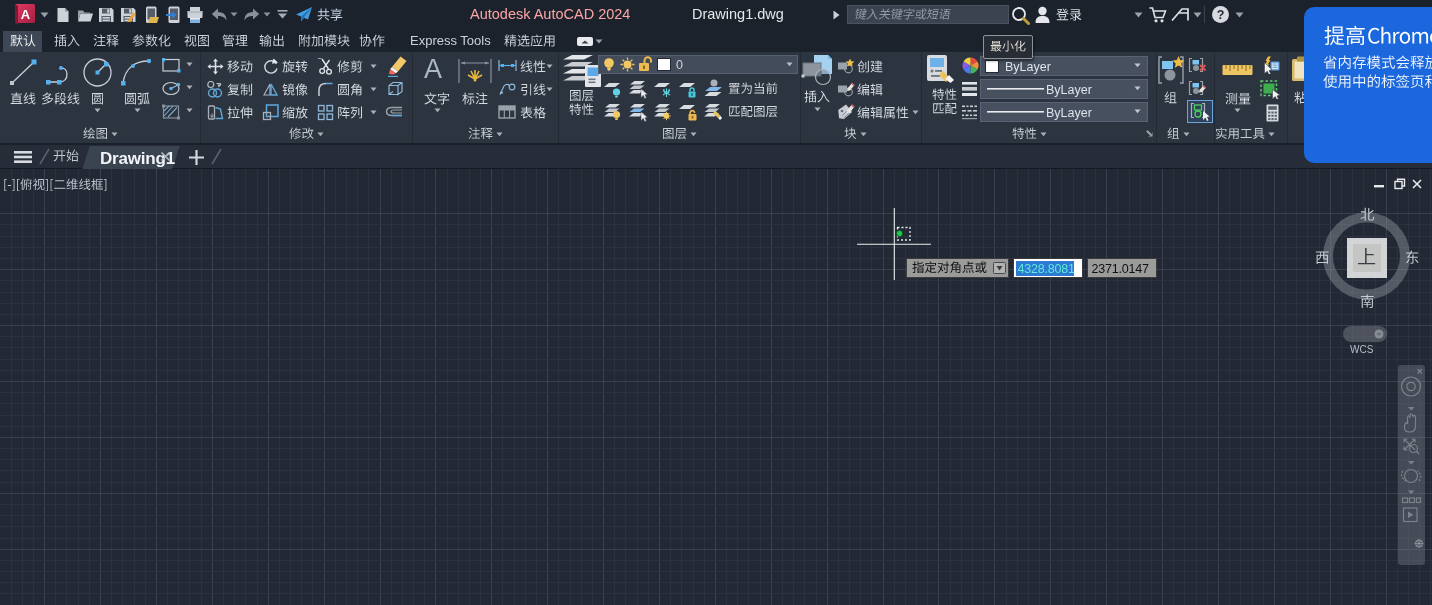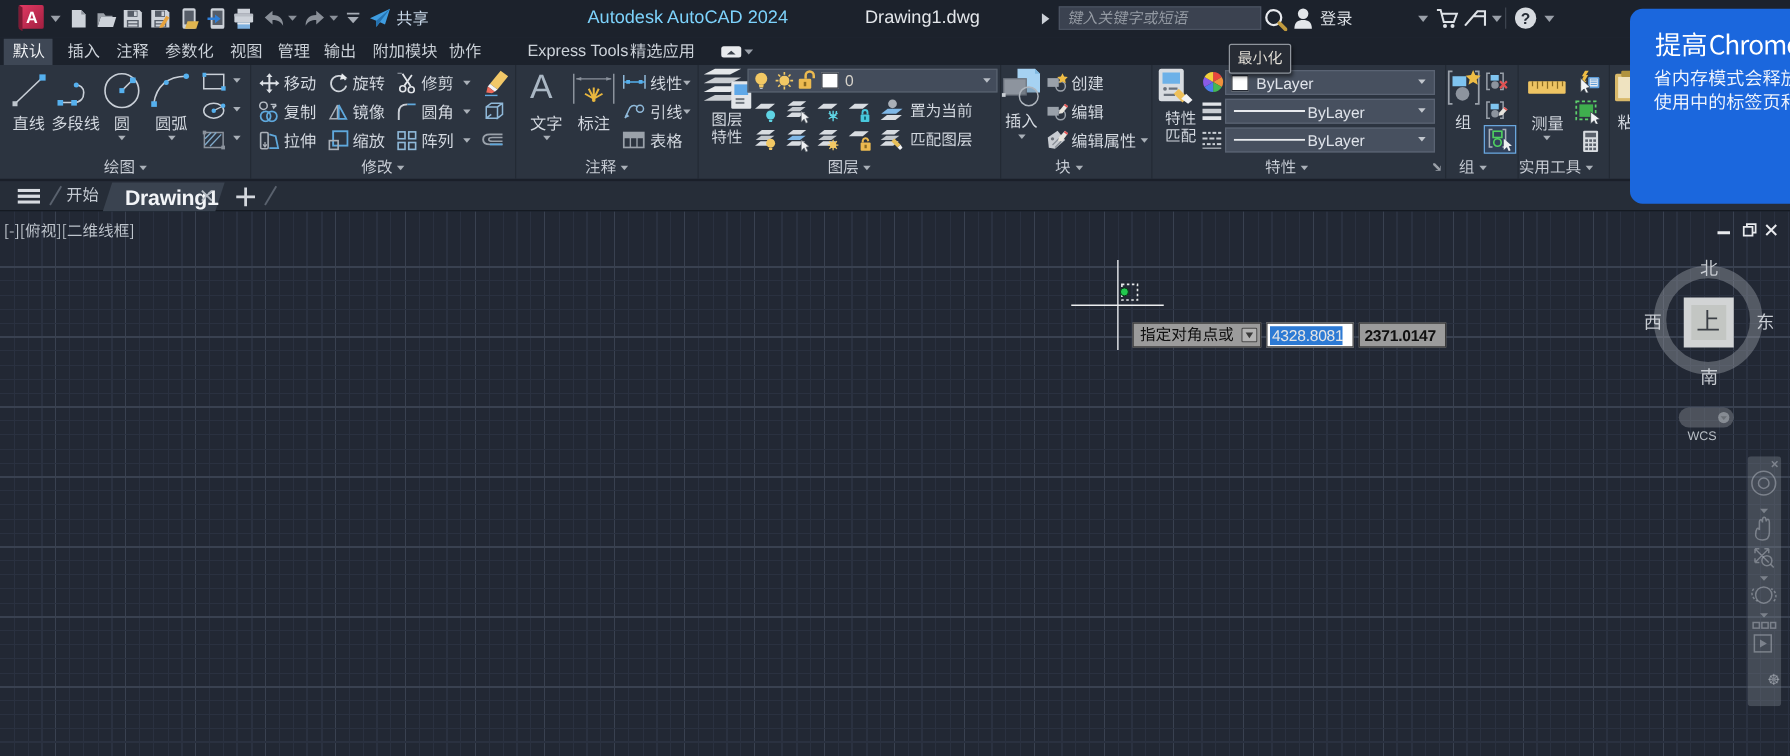--- a/index.html
+++ b/index.html
@@ -247,21 +247,21 @@
     <rect x="0.5" y="0" width="10" height="1.6" fill="#a6acb5"></rect>
     <path d="M1 3.5 L10 3.5 L5.5 8.5 Z" fill="#a6acb5"></path>
   </svg>
 <svg class="abs" style="left:295px;top:6px;" width="18" height="17" viewBox="0 0 18 17">
     <path d="M17 1 L1 8.5 L6 10.5 L6 15.5 L9 11.8 L13 13.5 Z" fill="#3e9ce0"></path>
     <path d="M17 1 L6 10.5 L6 15.5 L8.8 11.7 Z" fill="#2572b0"></path>
   </svg>
 <svg style="position:absolute;left:317px;top:8px;overflow:visible" width="28" height="14" viewBox="0 0 28 14">
     <path d="M7.6 9.5C8.9 10.4 10.5 11.7 11.2 12.5L12.2 11.9C11.3 11.1 9.7 9.9 8.5 9.0ZM4.3 9.0C3.5 10.0 2.1 11.1 0.8 11.8C1.0 12.0 1.4 12.3 1.6 12.5C2.9 11.7 4.4 10.5 5.3 9.4ZM1.2 3.3V4.2H3.6V7.3H0.6V8.3H12.4V7.3H9.4V4.2H12.0V3.3H9.4V0.6H8.4V3.3H4.6V0.6H3.6V3.3ZM4.6 7.3V4.2H8.4V7.3Z M16.4 4.1H22.6V5.2H16.4ZM15.5 3.3V6.0H23.6V3.3ZM23.2 6.7 22.9 6.8H14.9V7.6H21.6C20.8 7.9 19.8 8.2 19.0 8.3L19.0 9.1H13.7V10.0H19.0V11.5C19.0 11.6 18.9 11.7 18.7 11.7C18.4 11.7 17.6 11.7 16.7 11.7C16.8 11.9 16.9 12.2 17.0 12.5C18.2 12.5 18.9 12.5 19.4 12.4C19.8 12.3 20.0 12.0 20.0 11.5V10.0H25.3V9.1H20.0V8.8C21.4 8.4 22.9 7.9 24.0 7.3L23.4 6.7ZM18.6 0.6C18.8 0.9 18.9 1.3 19.1 1.7H13.8V2.5H25.2V1.7H20.2C20.0 1.3 19.8 0.8 19.6 0.4Z" fill="#c7d7e8"></path>
   </svg>
-<div class="abs" style="left:470px;top:6px;font-size:14.5px;color:#7dd3fc;font-weight:normal;white-space:nowrap;">Autodesk AutoCAD 2024</div>
+<div class="abs" style="left:470px;top:6px;font-size:14.5px;color:#fca5a5;font-weight:normal;white-space:nowrap;">Autodesk AutoCAD 2024</div>
 <div class="abs" style="left:692px;top:6px;font-size:14.5px;color:#e4e7eb;font-weight:normal;white-space:nowrap;">Drawing1.dwg</div>
 <svg class="abs" style="left:833px;top:10px;" width="7" height="10" viewBox="0 0 7 10">
     <path d="M0.5 0.5 L6.5 5 L0.5 9.5 Z" fill="#ccd1d8"></path>
   </svg>
 <div class="abs" style="left:847px;top:5px;width:162px;height:19px;background:#3b4250;border:1px solid #4a5260"></div>
 <svg style="position:absolute;left:854px;top:8px;overflow:visible" width="98" height="13" viewBox="0 0 98 13">
     <path d="M0.6 6.4V7.2H2.0V9.6C2.0 10.1 1.6 10.5 1.4 10.7C1.5 10.9 1.8 11.2 1.9 11.4C2.0 11.1 2.3 10.9 4.2 9.6C4.1 9.5 4.0 9.2 3.9 8.9L2.7 9.7V7.2H4.1V6.4H2.7V4.8H4.0V4.0H1.1C1.4 3.6 1.7 3.1 1.9 2.7H4.0V1.8H2.3C2.4 1.4 2.6 1.0 2.7 0.6L1.9 0.4C1.5 1.7 1.0 2.8 0.3 3.6C0.5 3.8 0.7 4.2 0.8 4.3L1.1 4.0V4.8H2.0V6.4ZM6.9 1.4V2.1H8.4V3.0H6.6V3.7H8.4V4.7H6.9V5.4H8.4V6.3H6.9V7.0H8.4V8.0H6.6V8.7H8.4V10.2H9.1V8.7H11.3V8.0H9.1V7.0H11.0V6.3H9.1V5.4H10.8V3.7H11.6V3.0H10.8V1.4H9.1V0.5H8.4V1.4ZM9.1 3.7H10.2V4.7H9.1ZM9.1 3.0V2.1H10.2V3.0ZM4.4 5.7C4.4 5.6 4.5 5.5 4.6 5.5H5.9C5.8 6.4 5.6 7.3 5.4 8.0C5.2 7.6 5.0 7.1 4.9 6.6L4.3 6.8C4.5 7.6 4.8 8.3 5.1 8.9C4.7 9.8 4.1 10.5 3.5 10.9C3.6 11.1 3.8 11.4 3.9 11.6C4.6 11.1 5.1 10.5 5.6 9.6C6.6 11.0 8.1 11.4 9.7 11.4H11.3C11.4 11.1 11.5 10.8 11.6 10.6C11.2 10.6 10.1 10.6 9.8 10.6C8.3 10.6 6.9 10.3 5.9 8.9C6.3 7.8 6.5 6.5 6.6 4.7L6.2 4.7L6.0 4.7H5.3C5.8 3.8 6.3 2.6 6.7 1.4L6.2 1.1L6.0 1.2H4.2V2.0H5.7C5.3 3.0 4.9 4.0 4.7 4.3C4.5 4.7 4.2 5.0 4.0 5.0C4.2 5.2 4.3 5.5 4.4 5.7Z M15.5 1.5C16.3 2.1 16.9 2.7 17.5 3.5C16.7 6.9 15.2 9.3 12.5 10.7C12.7 10.9 13.2 11.3 13.3 11.4C15.8 10.0 17.3 7.8 18.2 4.7C19.5 7.1 20.4 9.9 23.1 11.4C23.2 11.1 23.4 10.6 23.6 10.4C19.6 8.0 19.9 3.5 16.1 0.7Z M26.7 1.0C27.2 1.6 27.7 2.5 27.9 3.0H25.5V3.9H29.5V5.4C29.5 5.6 29.5 5.8 29.5 6.1H24.8V7.0H29.3C28.9 8.3 27.8 9.6 24.6 10.7C24.8 10.9 25.1 11.3 25.2 11.5C28.3 10.4 29.6 9.0 30.2 7.6C31.2 9.5 32.7 10.8 34.9 11.4C35.0 11.2 35.3 10.8 35.5 10.6C33.3 10.0 31.7 8.7 30.8 7.0H35.2V6.1H30.5L30.6 5.4V3.9H34.6V3.0H32.2C32.6 2.4 33.1 1.6 33.5 0.9L32.5 0.5C32.2 1.3 31.7 2.3 31.2 3.0H27.9L28.7 2.6C28.5 2.0 28.0 1.2 27.4 0.6Z M36.6 6.4V7.2H38.0V9.6C38.0 10.1 37.6 10.5 37.4 10.7C37.5 10.9 37.8 11.2 37.9 11.4C38.0 11.1 38.3 10.9 40.2 9.6C40.1 9.5 40.0 9.2 39.9 8.9L38.7 9.7V7.2H40.1V6.4H38.7V4.8H40.0V4.0H37.1C37.4 3.6 37.7 3.1 37.9 2.7H40.0V1.8H38.3C38.4 1.4 38.6 1.0 38.7 0.6L37.9 0.4C37.5 1.7 37.0 2.8 36.3 3.6C36.5 3.8 36.7 4.2 36.8 4.3L37.1 4.0V4.8H38.0V6.4ZM42.9 1.4V2.1H44.4V3.0H42.6V3.7H44.4V4.7H42.9V5.4H44.4V6.3H42.9V7.0H44.4V8.0H42.6V8.7H44.4V10.2H45.1V8.7H47.3V8.0H45.1V7.0H47.0V6.3H45.1V5.4H46.8V3.7H47.6V3.0H46.8V1.4H45.1V0.5H44.4V1.4ZM45.1 3.7H46.2V4.7H45.1ZM45.1 3.0V2.1H46.2V3.0ZM40.4 5.7C40.4 5.6 40.5 5.5 40.6 5.5H41.9C41.8 6.4 41.6 7.3 41.4 8.0C41.2 7.6 41.0 7.1 40.9 6.6L40.3 6.8C40.5 7.6 40.8 8.3 41.1 8.9C40.7 9.8 40.1 10.5 39.5 10.9C39.6 11.1 39.8 11.4 39.9 11.6C40.6 11.1 41.1 10.5 41.6 9.6C42.6 11.0 44.1 11.4 45.7 11.4H47.3C47.4 11.1 47.5 10.8 47.6 10.6C47.2 10.6 46.1 10.6 45.8 10.6C44.3 10.6 42.9 10.3 41.9 8.9C42.3 7.8 42.5 6.5 42.6 4.7L42.2 4.7L42.0 4.7H41.3C41.8 3.8 42.3 2.6 42.7 1.4L42.2 1.1L42.0 1.2H40.2V2.0H41.7C41.3 3.0 40.9 4.0 40.7 4.3C40.5 4.7 40.2 5.0 40.0 5.0C40.2 5.2 40.3 5.5 40.4 5.7Z M53.5 6.2V7.0H48.8V7.8H53.5V10.4C53.5 10.6 53.5 10.6 53.2 10.6C53.0 10.6 52.2 10.6 51.4 10.6C51.6 10.8 51.8 11.3 51.8 11.5C52.8 11.5 53.5 11.5 53.9 11.4C54.3 11.2 54.5 10.9 54.5 10.4V7.8H59.2V7.0H54.5V6.5C55.5 6.0 56.6 5.1 57.3 4.4L56.7 3.9L56.5 3.9H50.8V4.8H55.6C55.0 5.3 54.2 5.9 53.5 6.2ZM53.1 0.7C53.3 1.0 53.5 1.4 53.7 1.7H49.0V4.2H49.8V2.6H58.1V4.2H59.0V1.7H54.8C54.6 1.3 54.3 0.8 54.0 0.4Z M68.3 1.1C69.0 1.4 69.9 2.0 70.4 2.4L70.9 1.8C70.5 1.4 69.6 0.8 68.8 0.5ZM60.7 9.8 60.9 10.7C62.3 10.4 64.3 10.0 66.1 9.6L66.1 8.7C64.1 9.1 62.1 9.5 60.7 9.8ZM62.3 5.1H64.8V7.2H62.3ZM61.5 4.3V8.0H65.7V4.3ZM60.8 2.4V3.3H66.7C66.9 5.2 67.2 7.0 67.6 8.5C66.8 9.4 65.8 10.2 64.7 10.8C64.9 11.0 65.2 11.3 65.4 11.5C66.3 11.0 67.2 10.3 67.9 9.4C68.5 10.7 69.2 11.5 70.1 11.5C71.0 11.5 71.4 10.9 71.5 8.9C71.3 8.8 71.0 8.6 70.8 8.4C70.7 10.0 70.5 10.6 70.2 10.6C69.6 10.6 69.1 9.9 68.6 8.6C69.5 7.4 70.2 6.0 70.8 4.4L69.9 4.2C69.5 5.4 69.0 6.5 68.3 7.5C68.0 6.3 67.8 4.9 67.7 3.3H71.2V2.4H67.6C67.6 1.8 67.6 1.2 67.6 0.5H66.6C66.6 1.1 66.6 1.8 66.7 2.4Z M77.3 1.0V1.8H83.4V1.0ZM78.1 7.6C78.4 8.4 78.8 9.4 78.9 10.1L79.7 9.9C79.6 9.2 79.2 8.2 78.8 7.4ZM78.6 3.9H82.0V6.1H78.6ZM77.7 3.1V6.9H82.9V3.1ZM81.7 7.3C81.4 8.2 81.0 9.5 80.6 10.3H76.8V11.1H83.5V10.3H81.5C81.8 9.5 82.2 8.4 82.6 7.5ZM73.6 0.5C73.4 1.9 73.0 3.4 72.5 4.3C72.7 4.4 73.0 4.7 73.2 4.8C73.5 4.3 73.7 3.6 73.9 2.9H74.6V4.8L74.6 5.3H72.5V6.1H74.5C74.4 7.6 73.9 9.4 72.4 10.7C72.6 10.8 72.9 11.1 73.1 11.3C74.1 10.4 74.7 9.2 75.0 8.0C75.5 8.7 76.1 9.6 76.4 10.1L77.0 9.3C76.8 9.0 75.7 7.5 75.3 7.0C75.3 6.7 75.3 6.4 75.4 6.1H77.1V5.3H75.4L75.4 4.8V2.9H76.9V2.1H74.1C74.3 1.6 74.3 1.1 74.4 0.6Z M85.2 1.4C85.8 1.9 86.6 2.7 87.0 3.2L87.6 2.6C87.2 2.1 86.4 1.3 85.8 0.8ZM88.7 3.1V3.9H90.2C90.1 4.4 90.0 5.0 89.8 5.5H87.8V6.3H95.5V5.5H94.1C94.2 4.7 94.3 3.8 94.3 3.1L93.7 3.0L93.5 3.1H91.3L91.6 1.7H95.1V0.9H88.3V1.7H90.7L90.4 3.1ZM90.8 5.5 91.2 3.9H93.4C93.4 4.4 93.3 5.0 93.2 5.5ZM88.8 7.3V11.5H89.7V11.1H93.8V11.5H94.7V7.3ZM89.7 10.3V8.1H93.8V10.3ZM86.2 11.2C86.4 10.9 86.7 10.7 88.7 9.3C88.7 9.1 88.5 8.8 88.5 8.5L87.0 9.5V4.2H84.5V5.1H86.2V9.5C86.2 10.0 86.0 10.2 85.8 10.4C85.9 10.5 86.2 10.9 86.2 11.2Z" fill="#949aa3" transform="skewX(-10)" transform-origin="0 10.6"></path>
   </svg>
 <svg class="abs" style="left:1011px;top:6px;" width="19" height="19" viewBox="0 0 19 19">
     <circle cx="8" cy="8" r="6" fill="none" stroke="#e8eaee" stroke-width="1.8"></circle>
@@ -318,21 +318,21 @@
   </svg>
 <svg style="position:absolute;left:259.0px;top:34px;overflow:visible" width="28" height="14" viewBox="0 0 28 14">
     <path d="M9.5 5.6V10.3H10.3V5.6ZM11.2 5.1V11.4C11.2 11.5 11.1 11.6 11.0 11.6C10.8 11.6 10.3 11.6 9.7 11.6C9.8 11.8 9.9 12.1 10.0 12.4C10.7 12.4 11.3 12.3 11.6 12.2C11.9 12.1 12.0 11.8 12.0 11.4V5.1ZM0.9 7.1C1.0 7.0 1.4 7.0 1.8 7.0H2.8V8.8C2.0 9.0 1.2 9.2 0.5 9.3L0.8 10.2L2.8 9.7V12.5H3.7V9.4L4.8 9.2L4.7 8.3L3.7 8.6V7.0H4.7V6.1H3.7V4.1H2.8V6.1H1.7C2.1 5.2 2.4 4.1 2.6 3.0H4.8V2.1H2.8C2.9 1.6 3.0 1.1 3.1 0.7L2.2 0.5C2.1 1.0 2.0 1.6 1.9 2.1H0.6V3.0H1.8C1.5 4.0 1.3 4.9 1.2 5.3C1.0 5.8 0.8 6.3 0.6 6.3C0.7 6.6 0.9 7.0 0.9 7.1ZM8.6 0.5C7.7 1.8 6.1 3.1 4.5 3.9C4.8 4.1 5.0 4.4 5.2 4.6C5.5 4.4 5.9 4.2 6.2 4.0V4.5H11.0V3.9C11.3 4.1 11.7 4.3 12.0 4.5C12.2 4.2 12.4 3.9 12.7 3.7C11.3 3.1 10.1 2.4 9.1 1.3L9.4 0.8ZM6.6 3.7C7.3 3.2 8.0 2.6 8.6 1.9C9.2 2.6 9.9 3.2 10.7 3.7ZM8.0 6.2V7.2H6.2V6.2ZM5.4 5.4V12.4H6.2V9.8H8.0V11.5C8.0 11.6 8.0 11.6 7.9 11.6C7.7 11.6 7.4 11.6 7.0 11.6C7.1 11.8 7.2 12.2 7.2 12.4C7.8 12.4 8.2 12.4 8.5 12.3C8.7 12.1 8.8 11.9 8.8 11.5V5.4ZM6.2 7.9H8.0V9.0H6.2Z M14.4 7.0V11.7H23.6V12.5H24.6V7.0H23.6V10.7H20.0V6.2H24.1V1.7H23.1V5.2H20.0V0.5H18.9V5.2H16.0V1.7H14.9V6.2H18.9V10.7H15.4V7.0Z" fill="#ccd2d9"></path>
   </svg>
 <svg style="position:absolute;left:297.5px;top:34px;overflow:visible" width="54" height="14" viewBox="0 0 54 14">
     <path d="M7.5 6.1C7.9 7.0 8.5 8.3 8.8 9.0L9.6 8.7C9.3 7.9 8.7 6.7 8.2 5.7ZM10.4 0.7V3.5H7.2V4.4H10.4V11.2C10.4 11.4 10.3 11.5 10.2 11.5C10.0 11.5 9.3 11.5 8.6 11.5C8.8 11.8 8.9 12.2 9.0 12.5C9.9 12.5 10.5 12.4 10.9 12.3C11.2 12.1 11.4 11.8 11.4 11.2V4.4H12.5V3.5H11.4V0.7ZM6.7 0.5C6.2 2.4 5.2 4.3 4.1 5.5C4.3 5.7 4.6 6.1 4.7 6.3C5.1 5.9 5.4 5.5 5.7 5.0V12.4H6.6V3.4C7.0 2.6 7.3 1.7 7.6 0.8ZM1.1 1.1V12.5H1.9V2.0H3.5C3.3 2.9 2.9 4.1 2.6 5.0C3.5 6.1 3.7 7.0 3.7 7.7C3.7 8.2 3.6 8.6 3.4 8.7C3.3 8.8 3.2 8.8 3.0 8.8C2.8 8.8 2.6 8.8 2.3 8.8C2.5 9.0 2.6 9.4 2.6 9.7C2.8 9.7 3.1 9.7 3.4 9.6C3.6 9.6 3.9 9.5 4.0 9.4C4.4 9.2 4.5 8.6 4.5 7.9C4.5 7.0 4.3 6.0 3.5 4.9C3.9 3.8 4.3 2.5 4.7 1.4L4.0 1.0L3.9 1.1Z M20.4 2.1V12.3H21.4V11.3H23.9V12.2H24.9V2.1ZM21.4 10.4V3.1H23.9V10.4ZM15.5 0.7 15.5 3.0H13.7V3.9H15.5C15.4 7.2 15.0 10.1 13.4 11.8C13.6 12.0 14.0 12.3 14.1 12.5C15.9 10.6 16.3 7.5 16.4 3.9H18.4C18.3 8.9 18.2 10.7 17.9 11.1C17.8 11.3 17.7 11.3 17.5 11.3C17.3 11.3 16.7 11.3 16.1 11.3C16.2 11.5 16.3 11.9 16.4 12.2C17.0 12.3 17.6 12.3 17.9 12.2C18.3 12.2 18.5 12.1 18.8 11.7C19.2 11.2 19.3 9.3 19.4 3.5C19.4 3.3 19.4 3.0 19.4 3.0H16.5L16.5 0.7Z M32.1 6.0H36.7V7.0H32.1ZM32.1 4.4H36.7V5.3H32.1ZM35.5 0.5V1.6H33.5V0.5H32.6V1.6H30.7V2.4H32.6V3.4H33.5V2.4H35.5V3.4H36.5V2.4H38.3V1.6H36.5V0.5ZM31.2 3.7V7.7H33.9C33.8 8.1 33.8 8.4 33.7 8.8H30.4V9.6H33.4C32.9 10.6 32.0 11.3 30.1 11.7C30.2 11.9 30.5 12.3 30.6 12.5C32.8 11.9 33.9 11.0 34.4 9.6C35.1 11.0 36.3 12.0 38.0 12.5C38.1 12.2 38.4 11.9 38.6 11.7C37.1 11.4 36.0 10.6 35.3 9.6H38.3V8.8H34.7C34.7 8.4 34.8 8.1 34.8 7.7H37.6V3.7ZM28.3 0.5V3.0H26.6V3.9H28.3V4.0C27.9 5.7 27.2 7.8 26.4 8.9C26.6 9.1 26.8 9.5 26.9 9.8C27.4 9.1 27.9 7.9 28.3 6.6V12.5H29.2V5.8C29.6 6.5 30.0 7.3 30.1 7.7L30.8 7.0C30.5 6.6 29.5 5.0 29.2 4.5V3.9H30.6V3.0H29.2V0.5Z M49.5 6.5H47.5C47.5 6.0 47.5 5.6 47.5 5.1V3.6H49.5ZM46.6 0.7V2.7H44.2V3.6H46.6V5.1C46.6 5.6 46.6 6.0 46.5 6.5H43.8V7.4H46.4C46.0 9.1 45.1 10.6 42.8 11.8C43.0 11.9 43.3 12.3 43.4 12.5C45.9 11.3 46.9 9.6 47.3 7.8C48.0 10.0 49.1 11.6 50.9 12.5C51.1 12.2 51.4 11.8 51.6 11.6C49.8 10.9 48.7 9.4 48.1 7.4H51.4V6.5H50.4V2.7H47.5V0.7ZM39.5 9.3 39.9 10.3C41.0 9.8 42.4 9.1 43.8 8.5L43.6 7.6L42.2 8.2V4.6H43.6V3.7H42.2V0.7H41.2V3.7H39.7V4.6H41.2V8.6C40.6 8.9 40.0 9.1 39.5 9.3Z" fill="#ccd2d9"></path>
   </svg>
 <svg style="position:absolute;left:359.0px;top:34px;overflow:visible" width="28" height="14" viewBox="0 0 28 14">
     <path d="M5.0 5.3C4.8 6.5 4.4 7.7 3.8 8.6C4.0 8.7 4.4 9.0 4.5 9.1C5.1 8.2 5.6 6.8 5.9 5.4ZM10.9 5.5C11.3 6.7 11.6 8.3 11.7 9.2L12.6 9.0C12.5 8.1 12.1 6.5 11.7 5.3ZM2.1 0.5V3.6H0.6V4.5H2.1V12.5H3.0V4.5H4.4V3.6H3.0V0.5ZM7.1 0.6V3.0V3.0H4.8V3.9H7.1C7.0 6.4 6.5 9.5 3.6 11.8C3.9 12.0 4.2 12.3 4.4 12.5C7.4 10.0 8.0 6.7 8.1 3.9H9.9C9.7 9.0 9.6 10.8 9.3 11.2C9.1 11.4 9.0 11.4 8.7 11.4C8.5 11.4 7.8 11.4 7.0 11.4C7.2 11.6 7.3 12.0 7.3 12.3C8.0 12.4 8.7 12.4 9.1 12.3C9.6 12.3 9.8 12.2 10.1 11.8C10.5 11.2 10.7 9.3 10.8 3.5C10.8 3.4 10.8 3.0 10.8 3.0H8.1V3.0V0.6Z M19.8 0.7C19.2 2.6 18.1 4.5 17.0 5.7C17.2 5.8 17.6 6.2 17.7 6.4C18.4 5.6 19.0 4.7 19.6 3.6H20.5V12.5H21.5V9.3H25.4V8.4H21.5V6.4H25.2V5.5H21.5V3.6H25.5V2.7H20.0C20.3 2.1 20.6 1.5 20.8 0.9ZM16.7 0.6C16.0 2.5 14.8 4.5 13.5 5.8C13.7 6.0 13.9 6.5 14.0 6.7C14.5 6.3 14.9 5.8 15.3 5.2V12.5H16.3V3.7C16.8 2.8 17.3 1.8 17.6 0.9Z" fill="#ccd2d9"></path>
   </svg>
-<div class="abs" style="left:410px;top:32.5px;font-size:13px;color:#ccd2d9;font-weight:normal;white-space:nowrap;margin-left:12px;">Express Tools</div>
+<div class="abs" style="left:410px;top:32.5px;font-size:13px;color:#ccd2d9;font-weight:normal;white-space:nowrap;">Express Tools</div>
 <svg style="position:absolute;left:504.0px;top:34px;overflow:visible" width="54" height="14" viewBox="0 0 54 14">
     <path d="M0.7 1.5C1.0 2.4 1.3 3.6 1.4 4.4L2.1 4.2C2.0 3.4 1.7 2.3 1.3 1.4ZM4.3 1.3C4.1 2.2 3.7 3.5 3.4 4.2L4.0 4.4C4.4 3.7 4.8 2.5 5.1 1.5ZM0.5 4.9V5.8H2.2C1.8 7.2 1.1 8.9 0.4 9.9C0.5 10.1 0.8 10.6 0.9 10.9C1.4 10.1 1.9 8.9 2.4 7.6V12.5H3.3V7.3C3.7 8.0 4.1 8.8 4.3 9.3L5.0 8.5C4.7 8.1 3.6 6.5 3.3 6.1V5.8H4.7V4.9H3.3V0.6H2.4V4.9ZM8.3 0.5V1.6H5.5V2.3H8.3V3.1H5.9V3.8H8.3V4.7H5.2V5.5H12.5V4.7H9.2V3.8H11.9V3.1H9.2V2.3H12.1V1.6H9.2V0.5ZM10.7 7.0V8.0H6.9V7.0ZM6.0 6.3V12.5H6.9V10.3H10.7V11.5C10.7 11.6 10.6 11.7 10.5 11.7C10.3 11.7 9.8 11.7 9.2 11.6C9.3 11.9 9.4 12.2 9.5 12.5C10.3 12.5 10.8 12.5 11.2 12.3C11.5 12.2 11.6 11.9 11.6 11.5V6.3ZM6.9 8.7H10.7V9.7H6.9Z M13.8 1.5C14.5 2.1 15.4 3.0 15.8 3.7L16.6 3.1C16.2 2.4 15.3 1.6 14.5 1.0ZM18.8 0.9C18.5 2.1 17.9 3.2 17.2 4.0C17.5 4.1 17.9 4.4 18.1 4.5C18.4 4.1 18.7 3.7 18.9 3.2H20.8V5.1H17.2V5.9H19.5C19.3 7.6 18.8 8.9 16.8 9.6C17.0 9.8 17.3 10.1 17.4 10.4C19.6 9.5 20.2 8.0 20.5 5.9H21.8V9.0C21.8 9.9 22.0 10.2 23.0 10.2C23.2 10.2 24.1 10.2 24.3 10.2C25.1 10.2 25.4 9.8 25.5 8.2C25.2 8.1 24.8 8.0 24.6 7.8C24.6 9.1 24.5 9.3 24.2 9.3C24.0 9.3 23.3 9.3 23.2 9.3C22.8 9.3 22.8 9.3 22.8 9.0V5.9H25.4V5.1H21.8V3.2H24.8V2.3H21.8V0.6H20.8V2.3H19.3C19.5 1.9 19.6 1.5 19.7 1.1ZM16.3 5.5H13.7V6.4H15.3V10.4C14.8 10.6 14.2 11.1 13.6 11.6L14.2 12.5C15.0 11.7 15.7 11.0 16.2 11.0C16.4 11.0 16.8 11.4 17.4 11.7C18.2 12.2 19.3 12.3 20.8 12.3C22.1 12.3 24.3 12.3 25.3 12.2C25.3 11.9 25.5 11.4 25.6 11.2C24.3 11.3 22.3 11.4 20.8 11.4C19.4 11.4 18.3 11.3 17.5 10.8C16.9 10.5 16.6 10.2 16.3 10.1Z M29.4 5.1C30.0 6.5 30.6 8.3 30.8 9.5L31.8 9.2C31.5 8.0 30.8 6.1 30.3 4.7ZM32.3 4.3C32.7 5.8 33.1 7.6 33.3 8.8L34.3 8.5C34.1 7.3 33.6 5.5 33.1 4.1ZM32.1 0.7C32.3 1.1 32.6 1.7 32.8 2.2H27.6V5.7C27.6 7.6 27.5 10.2 26.5 12.0C26.7 12.1 27.1 12.4 27.3 12.6C28.4 10.6 28.6 7.7 28.6 5.7V3.1H38.2V2.2H33.9C33.7 1.7 33.3 1.0 33.0 0.4ZM28.7 10.9V11.9H38.4V10.9H34.9C36.1 8.9 37.0 6.6 37.7 4.4L36.6 4.0C36.2 6.3 35.2 8.9 33.9 10.9Z M41.0 1.4V6.1C41.0 8.0 40.9 10.3 39.4 11.9C39.6 12.0 40.0 12.3 40.2 12.5C41.2 11.4 41.6 9.9 41.8 8.5H45.1V12.4H46.1V8.5H49.6V11.2C49.6 11.4 49.5 11.5 49.2 11.5C49.0 11.5 48.1 11.5 47.2 11.5C47.3 11.7 47.5 12.2 47.5 12.4C48.7 12.4 49.5 12.4 49.9 12.2C50.4 12.1 50.5 11.8 50.5 11.2V1.4ZM42.0 2.4H45.1V4.5H42.0ZM49.6 2.4V4.5H46.1V2.4ZM42.0 5.4H45.1V7.6H41.9C41.9 7.1 42.0 6.6 42.0 6.1ZM49.6 5.4V7.6H46.1V5.4Z" fill="#ccd2d9"></path>
   </svg>
 <div class="abs" style="left:577px;top:37px;width:16px;height:9px;background:#e8eaed;border-radius:2px"></div>
 <svg class="abs" style="left:581px;top:40px;" width="8" height="4" viewBox="0 0 8 4">
     <path d="M0.5 3.5 L7.5 3.5 L4 0.5 Z" fill="#3a404a"></path>
   </svg>
 <svg class="abs" style="left:595px;top:39px;" width="8" height="5" viewBox="0 0 8 5">
     <path d="M0.5 0.5 L7.5 0.5 L4 4.5 Z" fill="#9aa0a9"></path>
   </svg>
@@ -953,23 +953,23 @@
 <div class="abs" style="left:906px;top:258px;width:103px;height:20px;background:#9b9b9b;border:1px solid #3c3c3c"></div>
 <svg style="position:absolute;left:912px;top:261px;overflow:visible" width="77" height="13" viewBox="0 0 77 13">
     <path d="M10.5 1.2C9.5 1.7 7.9 2.1 6.4 2.4V0.5H5.5V4.1C5.5 5.2 5.9 5.5 7.4 5.5C7.7 5.5 10.0 5.5 10.3 5.5C11.5 5.5 11.8 5.0 12.0 3.4C11.7 3.3 11.3 3.2 11.1 3.0C11.0 4.4 10.9 4.6 10.2 4.6C9.7 4.6 7.8 4.6 7.4 4.6C6.6 4.6 6.4 4.5 6.4 4.1V3.2C8.1 2.9 9.9 2.4 11.2 1.9ZM6.4 9.3H10.5V10.6H6.4ZM6.4 8.6V7.3H10.5V8.6ZM5.5 6.5V12.0H6.4V11.4H10.5V11.9H11.4V6.5ZM2.3 0.5V3.0H0.6V3.9H2.3V6.6L0.4 7.1L0.7 8.0L2.3 7.5V10.9C2.3 11.1 2.2 11.1 2.1 11.1C1.9 11.1 1.4 11.1 0.8 11.1C0.9 11.4 1.1 11.8 1.1 12.0C1.9 12.0 2.4 12.0 2.8 11.8C3.1 11.7 3.2 11.4 3.2 10.9V7.3L4.9 6.8L4.8 5.9L3.2 6.3V3.9H4.7V3.0H3.2V0.5Z M15.3 6.3C15.0 8.5 14.3 10.3 12.9 11.4C13.2 11.6 13.6 11.9 13.7 12.0C14.6 11.3 15.2 10.4 15.6 9.2C16.7 11.4 18.6 11.8 21.2 11.8H24.1C24.2 11.5 24.4 11.1 24.5 10.8C23.9 10.9 21.7 10.9 21.3 10.9C20.5 10.9 19.9 10.8 19.2 10.7V8.2H23.0V7.3H19.2V5.3H22.4V4.3H15.1V5.3H18.2V10.4C17.2 10.1 16.4 9.3 15.9 8.0C16.1 7.5 16.2 7.0 16.2 6.4ZM17.8 0.7C18.0 1.0 18.3 1.5 18.4 1.9H13.5V4.6H14.4V2.8H23.0V4.6H24.0V1.9H19.5C19.4 1.5 19.0 0.9 18.8 0.4Z M31.3 6.1C31.9 7.0 32.4 8.2 32.6 8.9L33.5 8.5C33.2 7.7 32.6 6.6 32.0 5.7ZM26.1 5.3C26.9 6.0 27.7 6.8 28.4 7.7C27.7 9.3 26.7 10.5 25.6 11.2C25.8 11.4 26.1 11.8 26.2 12.0C27.4 11.2 28.4 10.0 29.1 8.5C29.7 9.2 30.1 9.8 30.4 10.4L31.2 9.7C30.8 9.1 30.2 8.3 29.6 7.5C30.1 6.0 30.5 4.3 30.8 2.3L30.1 2.1L30.0 2.2H25.9V3.1H29.7C29.5 4.4 29.2 5.6 28.8 6.7C28.2 6.0 27.5 5.3 26.8 4.8ZM34.6 0.5V3.5H31.0V4.4H34.6V10.7C34.6 10.9 34.5 11.0 34.3 11.0C34.0 11.0 33.4 11.0 32.6 11.0C32.7 11.3 32.8 11.7 32.9 12.0C33.9 12.0 34.6 12.0 35.0 11.8C35.3 11.6 35.5 11.3 35.5 10.7V4.4H37.0V3.5H35.5V0.5Z M40.8 4.2H43.6V5.8H40.8ZM40.8 3.4H40.8C41.2 3.0 41.5 2.5 41.8 2.1H45.4C45.1 2.6 44.7 3.0 44.3 3.4ZM47.5 4.2V5.8H44.5V4.2ZM41.7 0.5C41.1 1.7 39.9 3.2 38.2 4.4C38.4 4.5 38.7 4.8 38.9 5.1C39.2 4.8 39.6 4.6 39.9 4.3V6.5C39.9 8.1 39.7 10.0 38.3 11.4C38.5 11.6 38.9 11.9 39.0 12.1C39.9 11.3 40.3 10.2 40.6 9.1H43.6V11.7H44.5V9.1H47.5V10.8C47.5 11.0 47.4 11.0 47.2 11.0C47.0 11.1 46.2 11.1 45.5 11.0C45.6 11.3 45.7 11.7 45.8 12.0C46.8 12.0 47.5 11.9 47.9 11.8C48.3 11.6 48.4 11.3 48.4 10.8V3.4H45.4C45.9 2.9 46.4 2.3 46.7 1.7L46.1 1.3L45.9 1.3H42.4L42.8 0.7ZM40.8 6.6H43.6V8.3H40.7C40.8 7.7 40.8 7.2 40.8 6.6ZM47.5 6.6V8.3H44.5V6.6Z M53.0 5.2H59.5V7.4H53.0ZM54.2 9.4C54.4 10.2 54.5 11.3 54.5 11.9L55.5 11.8C55.5 11.2 55.3 10.1 55.1 9.3ZM56.8 9.4C57.2 10.2 57.6 11.2 57.7 11.9L58.6 11.6C58.5 11.0 58.1 10.0 57.7 9.2ZM59.4 9.3C60.0 10.1 60.7 11.2 61.0 11.9L61.9 11.5C61.6 10.8 60.9 9.8 60.2 9.0ZM52.2 9.1C51.8 10.0 51.2 11.0 50.5 11.6L51.4 12.0C52.1 11.3 52.7 10.3 53.1 9.3ZM52.1 4.3V8.3H60.4V4.3H56.6V2.7H61.4V1.8H56.6V0.5H55.7V4.3Z M71.2 1.1C71.9 1.5 72.8 2.1 73.3 2.5L73.9 1.8C73.4 1.4 72.5 0.9 71.7 0.5ZM63.3 10.2 63.5 11.1C64.9 10.8 67.0 10.4 68.9 9.9L68.8 9.1C66.8 9.5 64.6 9.9 63.3 10.2ZM64.9 5.3H67.5V7.5H64.9ZM64.1 4.5V8.3H68.4V4.5ZM63.4 2.5V3.4H69.5C69.7 5.5 70.0 7.3 70.4 8.8C69.6 9.8 68.5 10.7 67.4 11.3C67.6 11.4 68.0 11.8 68.1 12.0C69.1 11.4 70.0 10.7 70.8 9.8C71.3 11.2 72.1 12.0 73.0 12.0C74.0 12.0 74.3 11.4 74.5 9.2C74.3 9.1 73.9 8.9 73.7 8.7C73.6 10.4 73.5 11.0 73.1 11.0C72.5 11.0 71.9 10.3 71.5 8.9C72.4 7.7 73.2 6.2 73.7 4.5L72.8 4.3C72.4 5.6 71.8 6.8 71.2 7.8C70.8 6.6 70.6 5.1 70.5 3.4H74.2V2.5H70.4C70.4 1.9 70.4 1.2 70.4 0.5H69.4C69.4 1.2 69.4 1.8 69.5 2.5Z" fill="#111111"></path>
   </svg>
 <svg class="abs" style="left:993px;top:262px;" width="13" height="12" viewBox="0 0 13 12">
     <rect x="0.5" y="0.5" width="12" height="11" rx="1" fill="#b3b3b3" stroke="#4a4a4a"></rect>
     <path d="M3.5 4 L9.5 4 L6.5 8.5 Z" fill="#3a3a3a"></path>
   </svg>
 <div class="abs" style="left:1013px;top:258px;width:70px;height:20px;background:#fff;border:1px solid #3c3c3c"></div>
 <div class="abs" style="left:1015.5px;top:260.5px;width:58px;height:15px;background:#2d7ad4"></div>
-<div class="abs" style="left:1017.5px;top:261.5px;font-size:12.5px;color:#e5e5e5;font-weight:normal;white-space:nowrap;letter-spacing:-0.2px">4328.8081</div>
+<div class="abs" style="left:1017.5px;top:261.5px;font-size:12.5px;color:#5eead4;font-weight:normal;white-space:nowrap;letter-spacing:-0.2px">4328.8081</div>
 <div class="abs" style="left:1087px;top:258px;width:70px;height:20px;background:#9b9b9b;border:1px solid #3c3c3c"></div>
-<div class="abs" style="left:1091.5px;top:261.5px;font-size:12.5px;color:#101010;font-weight:bold;white-space:nowrap;letter-spacing:-0.2px">2371.0147</div>
+<div class="abs" style="left:1091.5px;top:261.5px;font-size:12.5px;color:#101010;font-weight:normal;white-space:nowrap;letter-spacing:-0.2px">2371.0147</div>
 <svg class="abs" style="left:1318px;top:208px;" width="98" height="98" viewBox="0 0 98 98">
     <circle cx="48.5" cy="48" r="38.5" fill="none" stroke="#9aa0a7" stroke-width="10" stroke-opacity="0.42"></circle>
   </svg>
 <svg style="position:absolute;left:1359.8px;top:207px;overflow:visible" width="16" height="15" viewBox="0 0 16 15">
     <path d="M0.5 11.0 1.0 12.1C2.0 11.6 3.4 11.1 4.7 10.5V13.8H5.8V0.8H4.7V4.3H0.9V5.4H4.7V9.4C3.1 10.0 1.6 10.6 0.5 11.0ZM12.9 3.1C12.0 3.9 10.7 4.9 9.3 5.7V0.9H8.2V11.6C8.2 13.2 8.6 13.6 10.0 13.6C10.3 13.6 12.0 13.6 12.3 13.6C13.7 13.6 14.0 12.6 14.1 10.0C13.8 9.9 13.4 9.7 13.1 9.5C13.0 11.9 12.9 12.5 12.2 12.5C11.8 12.5 10.4 12.5 10.1 12.5C9.4 12.5 9.3 12.4 9.3 11.6V6.8C10.9 6.0 12.5 5.0 13.7 4.0Z" fill="#c9cdd3"></path>
   </svg>
 <svg style="position:absolute;left:1359.8px;top:293.5px;overflow:visible" width="16" height="15" viewBox="0 0 16 15">
     <path d="M4.6 6.1C5.0 6.6 5.3 7.4 5.5 7.8L6.4 7.5C6.2 7.0 5.8 6.3 5.5 5.8ZM6.6 0.6V2.0H0.9V3.1H6.6V4.6H1.7V13.9H2.8V5.6H11.8V12.6C11.8 12.9 11.7 12.9 11.4 13.0C11.2 13.0 10.3 13.0 9.4 12.9C9.5 13.2 9.7 13.6 9.8 13.9C10.9 13.9 11.8 13.9 12.3 13.7C12.7 13.6 12.9 13.3 12.9 12.6V4.6H7.8V3.1H13.6V2.0H7.8V0.6ZM9.0 5.8C8.8 6.4 8.4 7.3 8.0 7.9H3.9V8.7H6.7V10.2H3.6V11.1H6.7V13.6H7.7V11.1H11.0V10.2H7.7V8.7H10.7V7.9H9.0C9.3 7.3 9.6 6.7 10.0 6.1Z" fill="#c9cdd3"></path>
   </svg>
 <svg style="position:absolute;left:1315.2px;top:250px;overflow:visible" width="16" height="15" viewBox="0 0 16 15">

